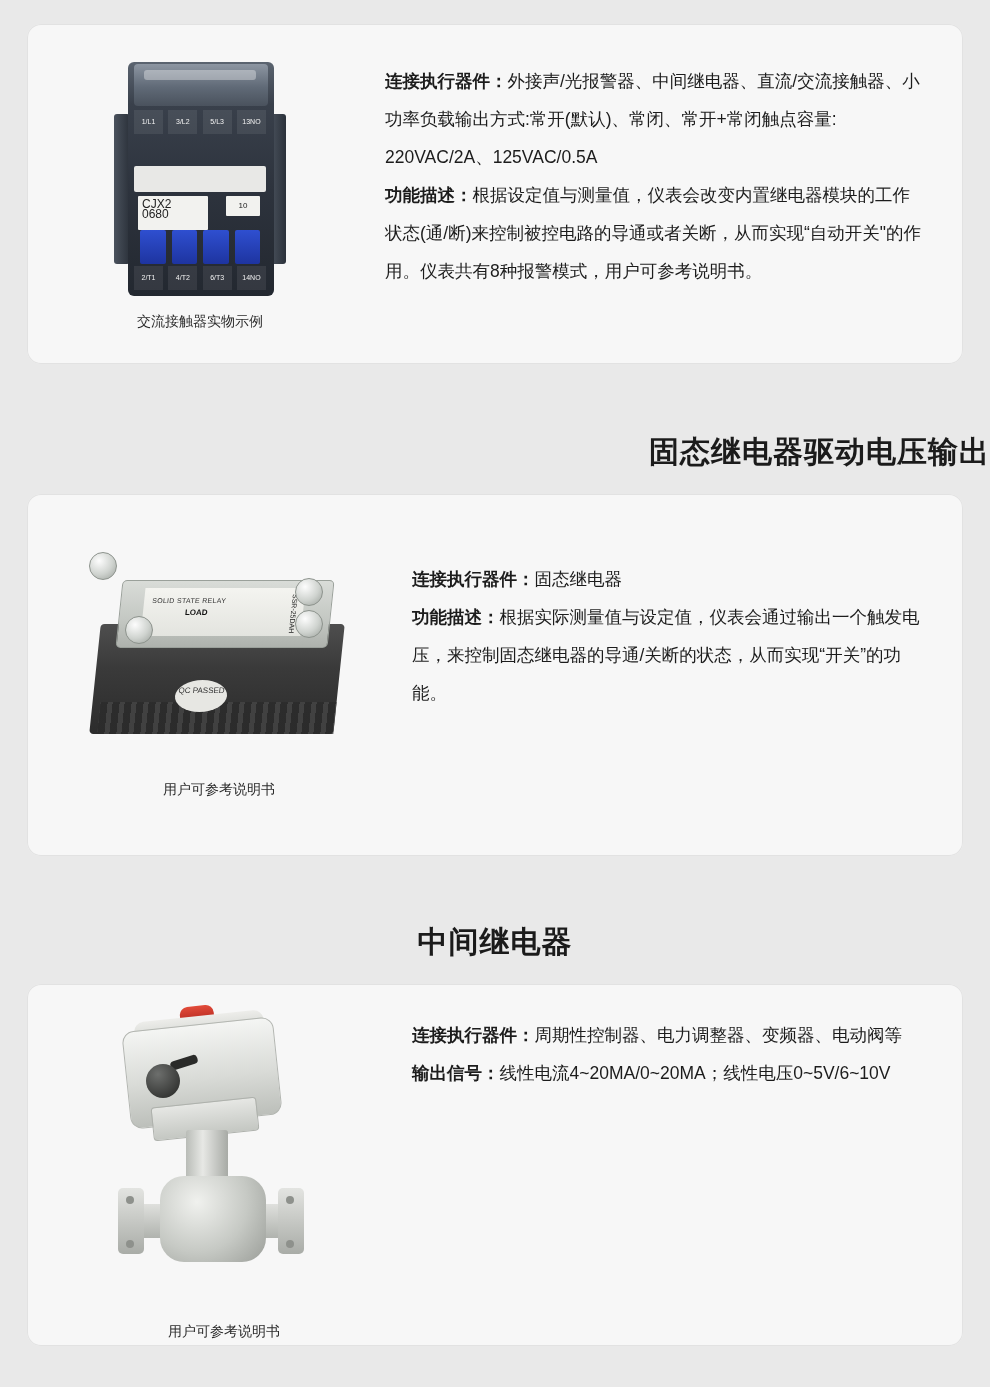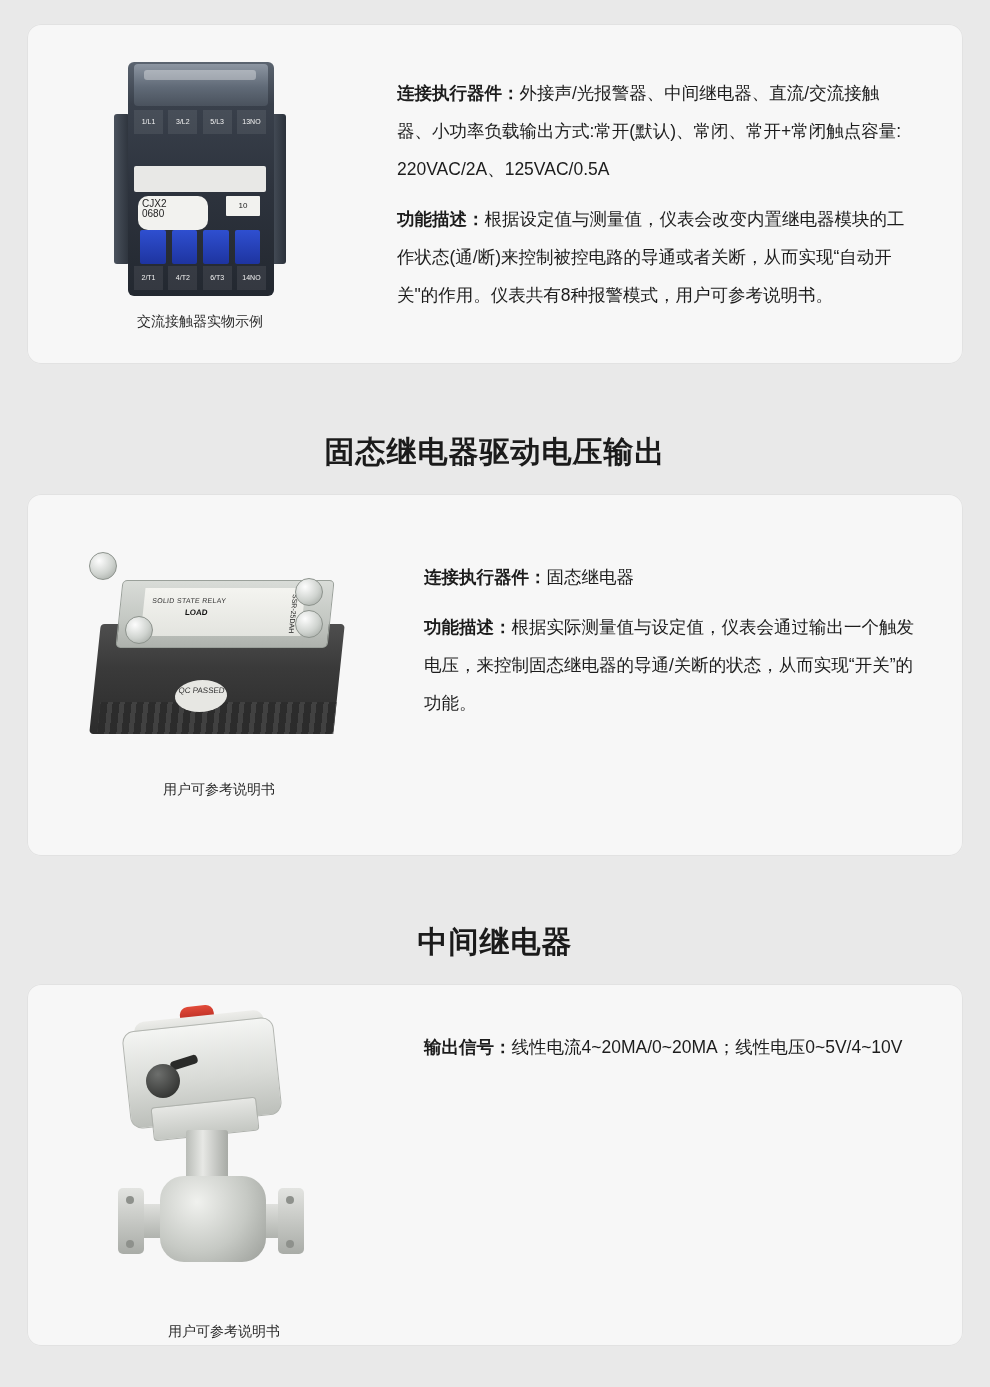--- a/index.html
+++ b/index.html
@@ -36,21 +36,21 @@
   
   .section-title {
     position: absolute;
     width: 100%;
     text-align: center;
     font-size: 30px;
     font-weight: bold;
     letter-spacing: 1px;
     color: #1b1b1b;
   }
-  .title-ssr { top: 432px; }
+  .title-ssr { top: 432px; text-align: right; }
   .title-analog { top: 922px; }
 
   
   .img-block {
     position: absolute;
     text-align: center;
   }
   .img-caption {
     font-size: 14px;
     color: #2b2b2b;
@@ -59,21 +59,21 @@
   }
 
   
   .text-col {
     position: absolute;
     font-size: 17.5px;
     line-height: 38px;
     color: #1c1c1c;
   }
   .text-col p {
-    margin: 12px;
+    margin: 0;
   }
   .lbl {
     font-weight: bold;
   }
 
   
   .contactor {
     position: relative;
     width: 180px;
     height: 250px;
@@ -105,27 +105,27 @@
     left: 24px; top: 112px;
     width: 132px; height: 26px;
     background: #e8e8e6;
     border-radius: 2px;
   }
   .ct-label {
     position: absolute;
     left: 28px; top: 142px;
     width: 70px; height: 34px;
     background: #f2f2ef;
-    font-size: 10px;
+    font-size: 12px;
     line-height: 10px;
     padding: 3px 8px 0 4px;
     box-sizing: border-box;
     color: #222;
     text-align: left;
-    border-radius: 10px;
+    border-radius: 1px;
   }
   .ct-label2 {
     position: absolute;
     left: 116px; top: 142px;
     width: 34px; height: 20px;
     background: #f2f2ef;
     font-size: 8px;
     line-height: 20px;
     color: #222;
     border-radius: 1px;
@@ -423,21 +423,21 @@
         </div>
         <div class="ssr-screw"></div>
         <div class="ssr-screw ssr-s2"></div>
         <div class="ssr-screw ssr-s3"></div>
         <div class="ssr-screw ssr-s4"></div>
         <div class="ssr-qc">QC PASSED</div>
       </div>
       <div class="img-caption">用户可参考说明书</div>
     </div>
 
-    <div class="text-col" style="left:385px; top:52px; width:520px;">
+    <div class="text-col" style="left:385px; top:66px; width:520px;">
       <p>
         <span class="lbl">连接执行器件：</span><span>固态继电器</span>
       </p>
       <p>
         <span class="lbl">功能描述：</span><span>根据实际测量值与设定值，仪表会通过输出一个触发电压，来控制固态继电器的导通/关断的状态，从而实现“开关”的功能。</span>
       </p>
     </div>
   </div>
 
   <div class="section-title title-analog">中间继电器</div>
@@ -461,18 +461,21 @@
         <div class="v-bolt" style="left:52px; top:202px;"></div>
         <div class="v-bolt" style="left:52px; top:246px;"></div>
         <div class="v-bolt" style="left:212px; top:202px;"></div>
         <div class="v-bolt" style="left:212px; top:246px;"></div>
       </div>
       <div class="img-caption">用户可参考说明书</div>
     </div>
 
     <div class="text-col" style="left:385px; top:32px; width:525px;">
       <p>
-        <span class="lbl">输出信号：</span><span>线性电流4~20MA/0~20MA；线性电压0~5V/4~10V</span>
+        <span class="lbl">连接执行器件：</span><span>周期性控制器、电力调整器、变频器、电动阀等</span>
+      </p>
+      <p>
+        <span class="lbl">输出信号：</span><span>线性电流4~20MA/0~20MA；线性电压0~5V/6~10V</span>
       </p>
     </div>
   </div>
 
 </div>
 
 </body></html>

